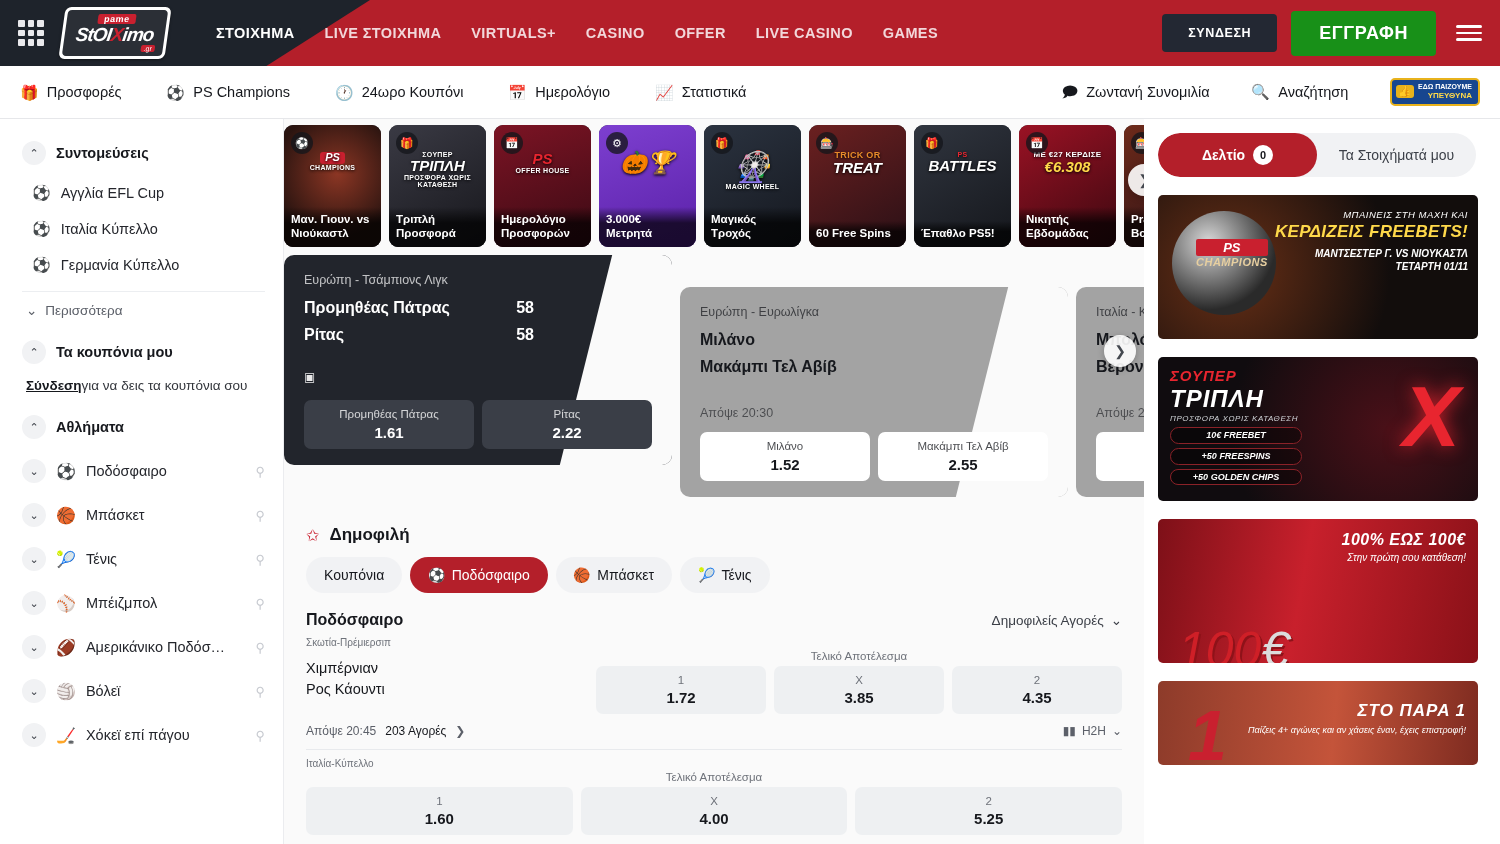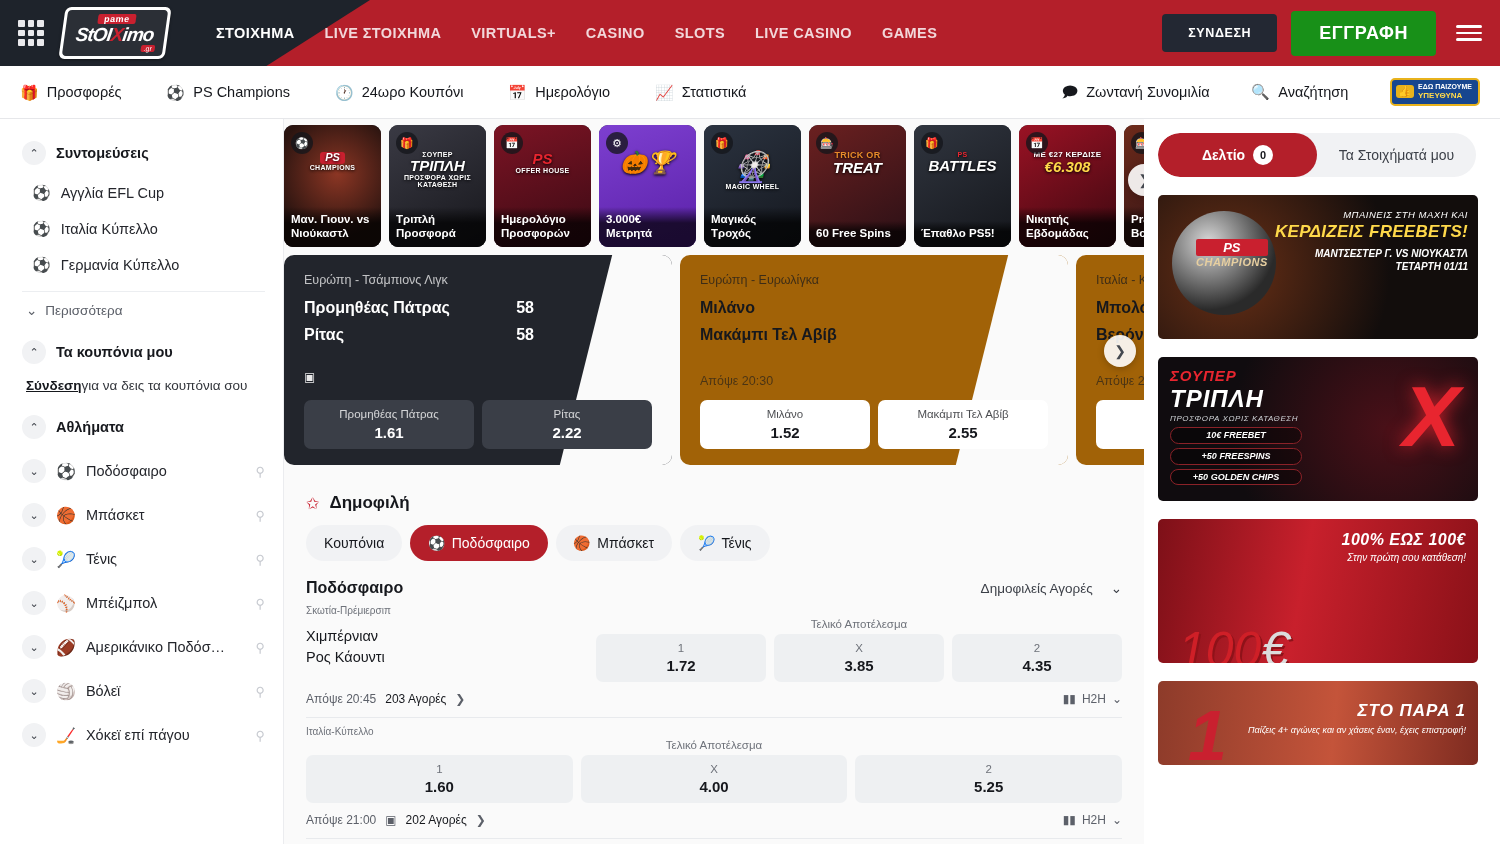--- a/index.html
+++ b/index.html
@@ -41,21 +41,21 @@
   .burger i { height:2.5px; background:#fff; display:block; border-radius:2px; }
 
   
   .subbar { height:53px; background:#fff; border-bottom:1px solid #e6e7ea; display:flex; align-items:center; padding:0 20px; }
   .sub-item { display:flex; align-items:center; gap:8px; margin-right:45px; cursor:pointer; font-size:14.5px; color:#16181d; white-space:nowrap; }
   .sub-item .em { font-size:15px; line-height:1; }
   .sub-right { margin-left:auto; display:flex; align-items:center; gap:42px; }
   .resp-badge { background:#17468f; border:2px solid #e8b21c; border-radius:5px; padding:3px 6px 3px 4px;
      display:flex; align-items:center; gap:4px; cursor:pointer; }
   .resp-badge .thumb { background:#e8b21c; color:#17468f; border-radius:3px; font-size:11px; padding:0 2px; }
-  .resp-badge .rb-txt { color:#fff; font-size:7px; font-weight:bold; line-height:1.15; text-align:left; }
+  .resp-badge .rb-txt { color:#fff; font-size:7px; font-weight:bold; line-height:1.15; text-align:right; }
   .resp-badge .rb-txt b { color:#ffd94a; display:block; font-size:8px; }
 
   
   .shell { display:flex; height:calc(844px - 119px); }
   .sidebar { width:284px; background:#fff; border-right:1px solid #ebecef; padding:16px 18px 0 22px; overflow:hidden; }
   .center { flex:1; background:#fafafa; overflow:hidden; position:relative; }
   .rightcol { width:356px; background:#fff; padding:14px 24px 0 14px; overflow:hidden; }
 
   
   .sec-head { display:flex; align-items:center; gap:10px; margin:6px 0 10px; cursor:pointer; }
@@ -97,21 +97,21 @@
   .art-txt .big { font-size:15px; display:block; }
   .ps-chip { display:inline-block; background:#c9202f; color:#fff; padding:0 5px; border-radius:3px; font-size:11px; }
   .carousel-next { position:absolute; width:32px; height:32px; border-radius:50%; background:rgba(255,255,255,.9);
      display:flex; align-items:center; justify-content:center; color:#44484f; font-size:14px;
      box-shadow:0 2px 7px rgba(0,0,0,.22); cursor:pointer; z-index:6; }
 
   
   .feat-wrap { display:flex; gap:8px; padding:8px 0 0 0; position:relative; }
   .feat { width:388px; height:210px; border-radius:10px; padding:18px 20px 16px; flex:none; position:relative; overflow:hidden; cursor:pointer; }
   .feat.dark { background:#22252c; color:#fff; }
-  .feat.light { background:#a16207; color:#16181d; }
+  .feat.light { background:#a3a3a3; color:#16181d;margin-top:32px; }
   .feat .slash { position:absolute; top:0; right:-44px; width:130px; height:100%;
      background:#fafafa; transform:skewX(-14deg); }
   .feat.dark .slash { background:#fafafa; }
   .feat-league { font-size:12.5px; opacity:.72; margin-bottom:12px; }
   .feat-team { display:flex; justify-content:space-between; font-size:16px; font-weight:bold; margin-bottom:9px; max-width:230px; }
   .feat-time { font-size:12.5px; opacity:.62; margin-top:30px; }
   .feat-tv { margin-top:26px; font-size:12px; opacity:.9; }
   .feat-odds { position:absolute; left:20px; right:20px; bottom:16px; display:flex; gap:8px; }
   .odd-box { flex:1; border-radius:7px; padding:8px 6px; text-align:center; cursor:pointer; }
   .feat.dark .odd-box { background:#3a3e47; }
@@ -122,21 +122,21 @@
   
   .pop-head { display:flex; align-items:center; gap:10px; padding:28px 0 0 22px; }
   .pop-head .star { color:#c9202f; font-size:16px; }
   .pop-head h2 { font-size:17px; font-weight:bold; }
   .chips { display:flex; gap:8px; padding:12px 0 0 22px; }
   .chip { background:#f1f2f4; border-radius:20px; padding:10px 18px; font-size:14px; display:flex;
      align-items:center; gap:6px; cursor:pointer; color:#16181d; border:none; }
   .chip.active { background:#b41f2a; color:#fff; }
   .sect-title { display:flex; align-items:center; padding:18px 22px 0; }
   .sect-title h3 { font-size:16px; font-weight:bold; }
-  .mkt-select { margin-left:auto; display:flex; align-items:center; gap:18px; font-size:13.5px; color:#3b3f47; cursor:pointer; }
+  .mkt-select { margin-left:auto; display:flex; align-items:center; gap:7px; font-size:13.5px; color:#3b3f47; cursor:pointer; }
 
   .ev { padding:8px 22px 0; }
   .ev-league { font-size:10px; color:#6e727a; margin-bottom:2px; }
   .ev-body { display:flex; align-items:flex-start; }
   .ev-teams { width:290px; font-size:14.5px; line-height:1.48; padding-top:8px; }
   .ev-mkt { flex:1; }
   .ev-mkt-name { text-align:center; font-size:11.5px; color:#6e727a; margin-bottom:4px; }
   .ev-odds { display:flex; gap:8px; }
   .ev-odd { flex:1; background:#eef0f2; border-radius:7px; padding:8px 4px; text-align:center; cursor:pointer; border:none; }
   .ev-odd .n { font-size:11.5px; color:#6e727a; margin-bottom:3px; }
@@ -212,21 +212,21 @@
       <span class="logo-pame">pame</span>
       <span class="logo-word"><span>StOI</span><span class="logo-x">X</span><span>imo</span></span>
       <span class="logo-gr">.gr</span>
     </div>
   </div>
   <nav class="mainnav">
     <a class="active">ΣΤΟΙΧΗΜΑ</a>
     <a>LIVE ΣΤΟΙΧΗΜΑ</a>
     <a>VIRTUALS+</a>
     <a>CASINO</a>
-    <a>SLOTS</a>
+    <a>OFFER</a>
     <a>LIVE CASINO</a>
     <a>GAMES</a>
   </nav>
   <div class="top-right">
     <button class="btn-login">ΣΥΝΔΕΣΗ</button>
     <button class="btn-register">ΕΓΓΡΑΦΗ</button>
     <div class="burger">
         <i></i>
         <i></i>
         <i></i>

